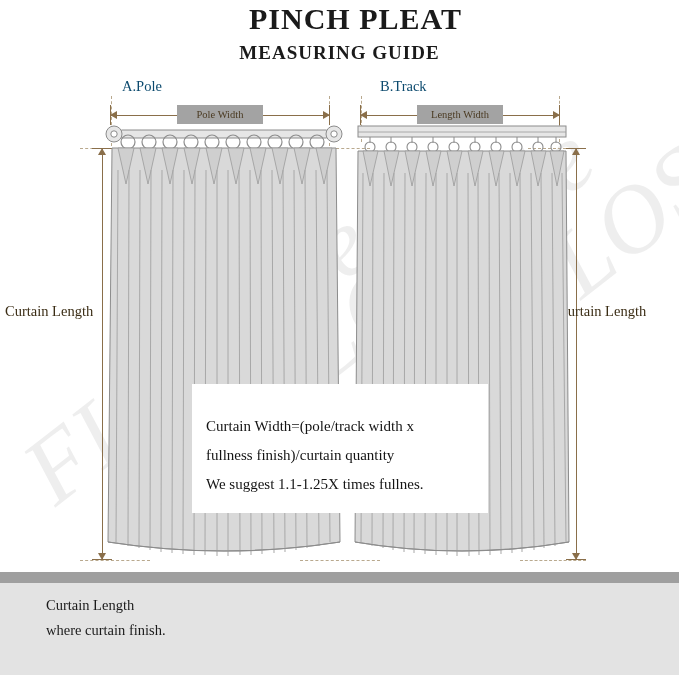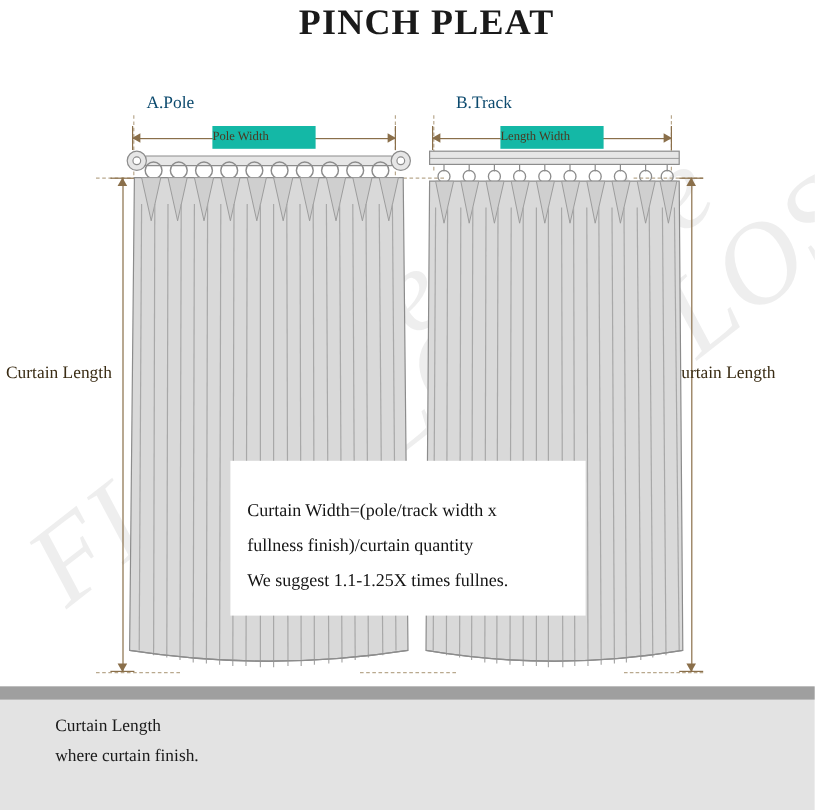--- a/index.html
+++ b/index.html
@@ -68,23 +68,24 @@
     height: 20px;
     background: #8a6f4a;
   }
   .wbar .tickL { left: 0; }
   .wbar .tickR { right: 0; }
   .wbar .cap {
     position: absolute;
     top: 0px;
     left: 0;
     right: 0;
+    text-align: center;
     font-size: 10.5px;
     color: #4a3a22;
-    background: #14b8a6;
+    background: #a3a3a3;
     width: 86px;
     margin: 0 auto;
     line-height: 19px;
   }
   .arrowL, .arrowR {
     position: absolute;
     top: 6px;
     width: 0; height: 0;
     border-top: 4px solid transparent;
     border-bottom: 4px solid transparent;
@@ -211,20 +212,21 @@
 </head>
 <body>
 
 <div id="stage">
 
   <div class="wm" id="wm1">FLOSmile</div>
   <div class="wm" id="wm2">FLOSmile</div>
   <div class="wm" id="wm3">FLOSmile</div>
 
   <div class="title" id="main-title">PINCH PLEAT</div>
+  <div class="title" id="sub-title">MEASURING GUIDE</div>
 
   <div class="panel-label" id="label-pole">A.Pole</div>
   <div class="panel-label" id="label-track">B.Track</div>
 
   <div class="dash-v" style="left:111px; top:96px; height:50px;"></div>
   <div class="dash-v" style="left:329px; top:96px; height:50px;"></div>
   <div class="dash-v" style="left:361px; top:96px; height:46px;"></div>
   <div class="dash-v" style="left:559px; top:96px; height:46px;"></div>
 
   <div class="wbar" id="wbar-pole">

